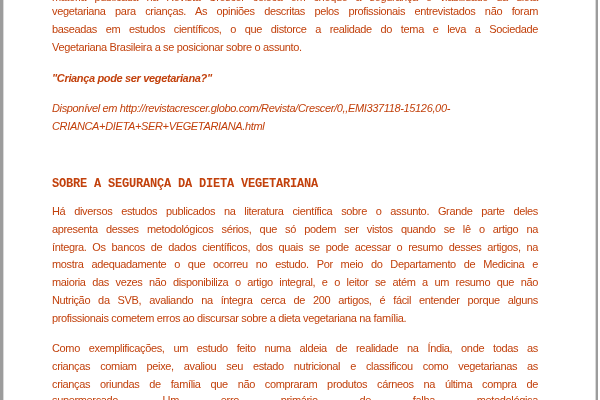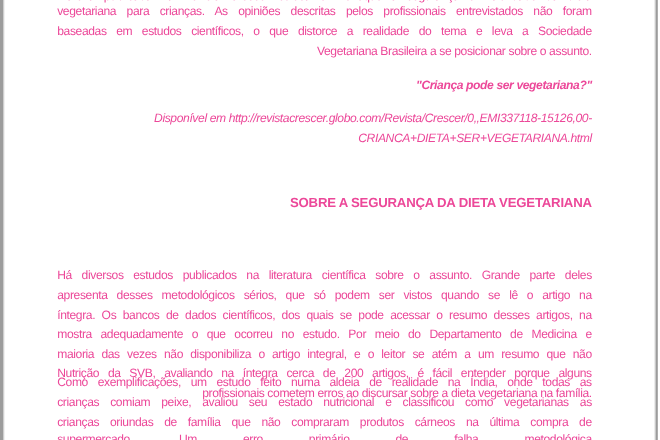--- a/index.html
+++ b/index.html
@@ -7,53 +7,53 @@
     padding: 0;
     background: #ffffff;
   }
   #screen {
     position: relative;
     width: 600px;
     height: 400px;
     overflow: hidden;
     background: #ffffff;
     font-family: "Liberation Sans", sans-serif;
-    color: #ec4899;
+    color: #c2410c;
   }
   .page-edge {
     position: absolute;
     top: 0;
     height: 400px;
     background: #9c9c9c;
   }
   .edge-left  { left: 0; width: 3px; }
   .edge-left-soft { left: 3px; width: 1px; background: #d9d9d9; }
   .edge-right { left: 596px; width: 2px; }
   .edge-right-soft { left: 595px; width: 1px; background: #d9d9d9; }
 
   .textblock {
     position: absolute;
     left: 52px;
     width: 486px;
     font-size: 11px;
     line-height: 17.8px;
     letter-spacing: -0.35px;
   }
-  .line { white-space: nowrap; text-align: right; }
+  .line { white-space: nowrap; }
   .line.just {
     white-space: normal;
     text-align: justify;
     text-align-last: justify;
   }
   .tb-top-partial    { top: -11px; }
   .tb-para-intro     { top: 3px; }
   .tb-quote          { top: 70px; font-weight: bold; font-style: italic; }
   .tb-source         { top: 100px; font-style: italic; }
-  .tb-heading        { top: 176px; font-weight: bold; font-size: 12px; letter-spacing: -0.2px; }
-  .tb-para-safety    { top: 203px; margin-top: 40px; }
+  .tb-heading        { top: 176px; font-weight: bold; font-size: 12px; letter-spacing: -0.2px; font-family: Liberation Mono, monospace; }
+  .tb-para-safety    { top: 203px; }
   .tb-para-examples  { top: 340px; }
   .tb-bottom-partial { top: 392px; }
 </style>
 </head>
 <body>
 
 <div id="screen">
 
   <div class="textblock tb-top-partial">
     <div class="line just">matéria publicada na Revista Crescer coloca em cheque a segurança e viabilidade da dieta</div>

